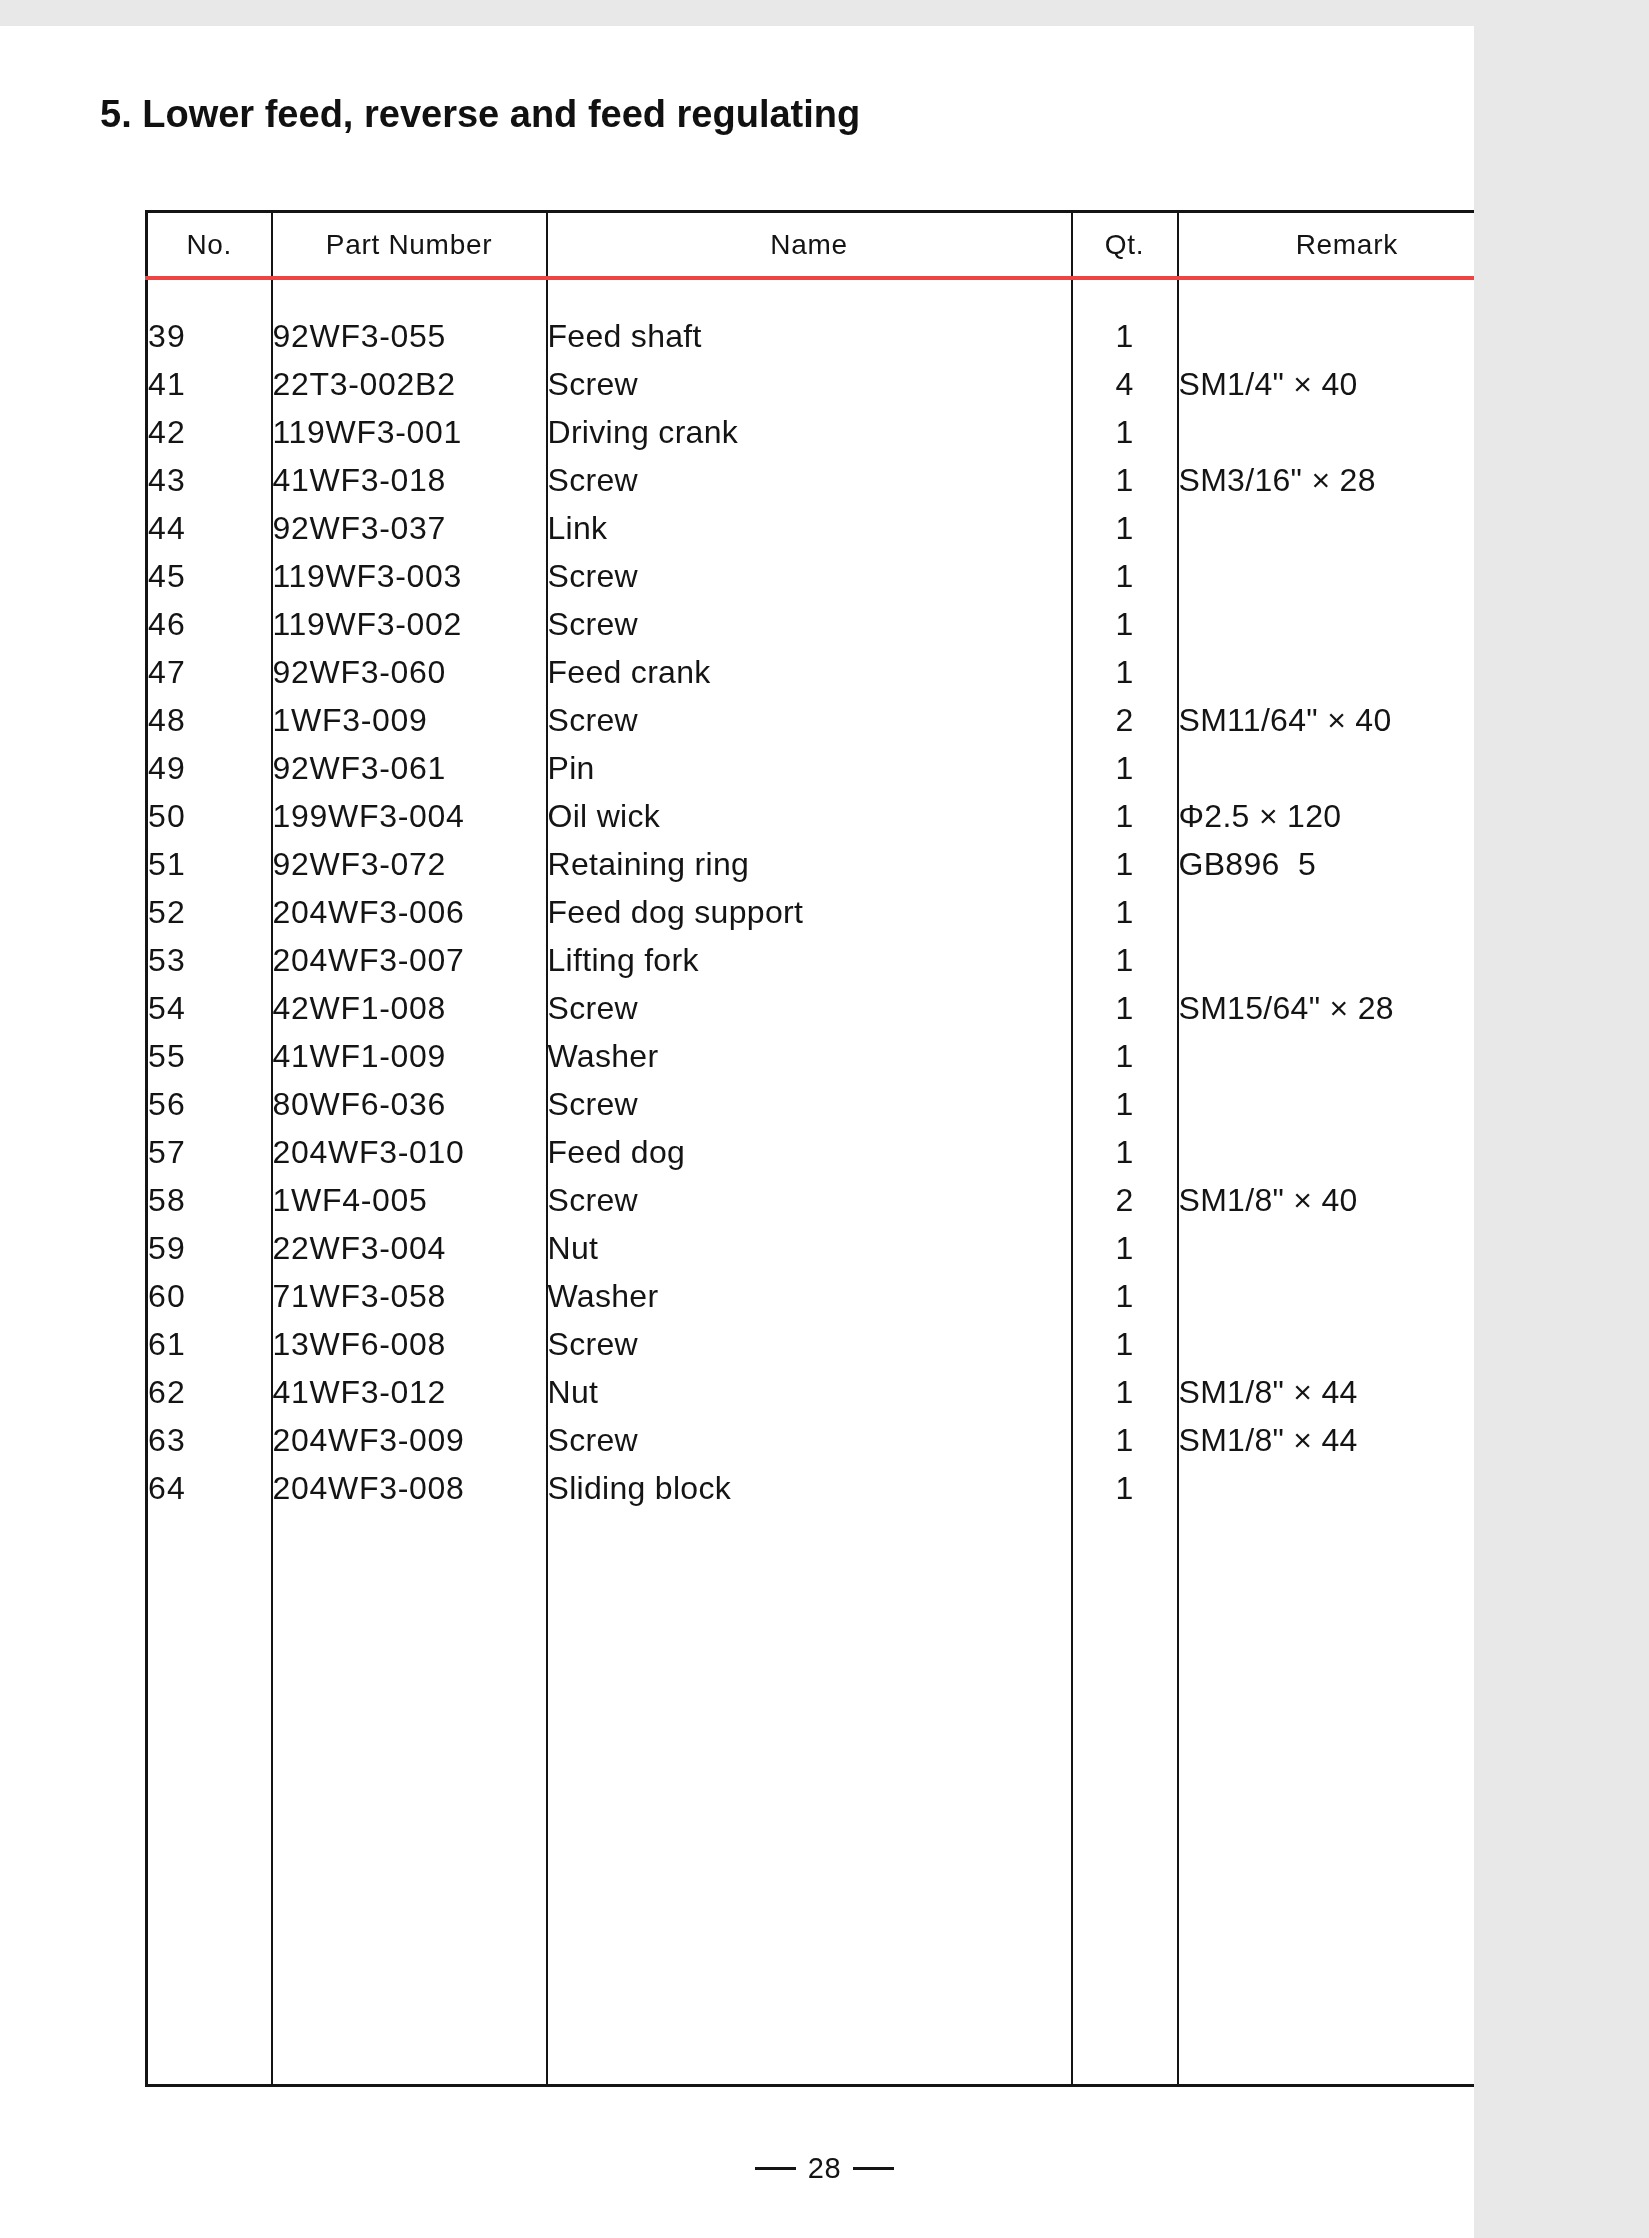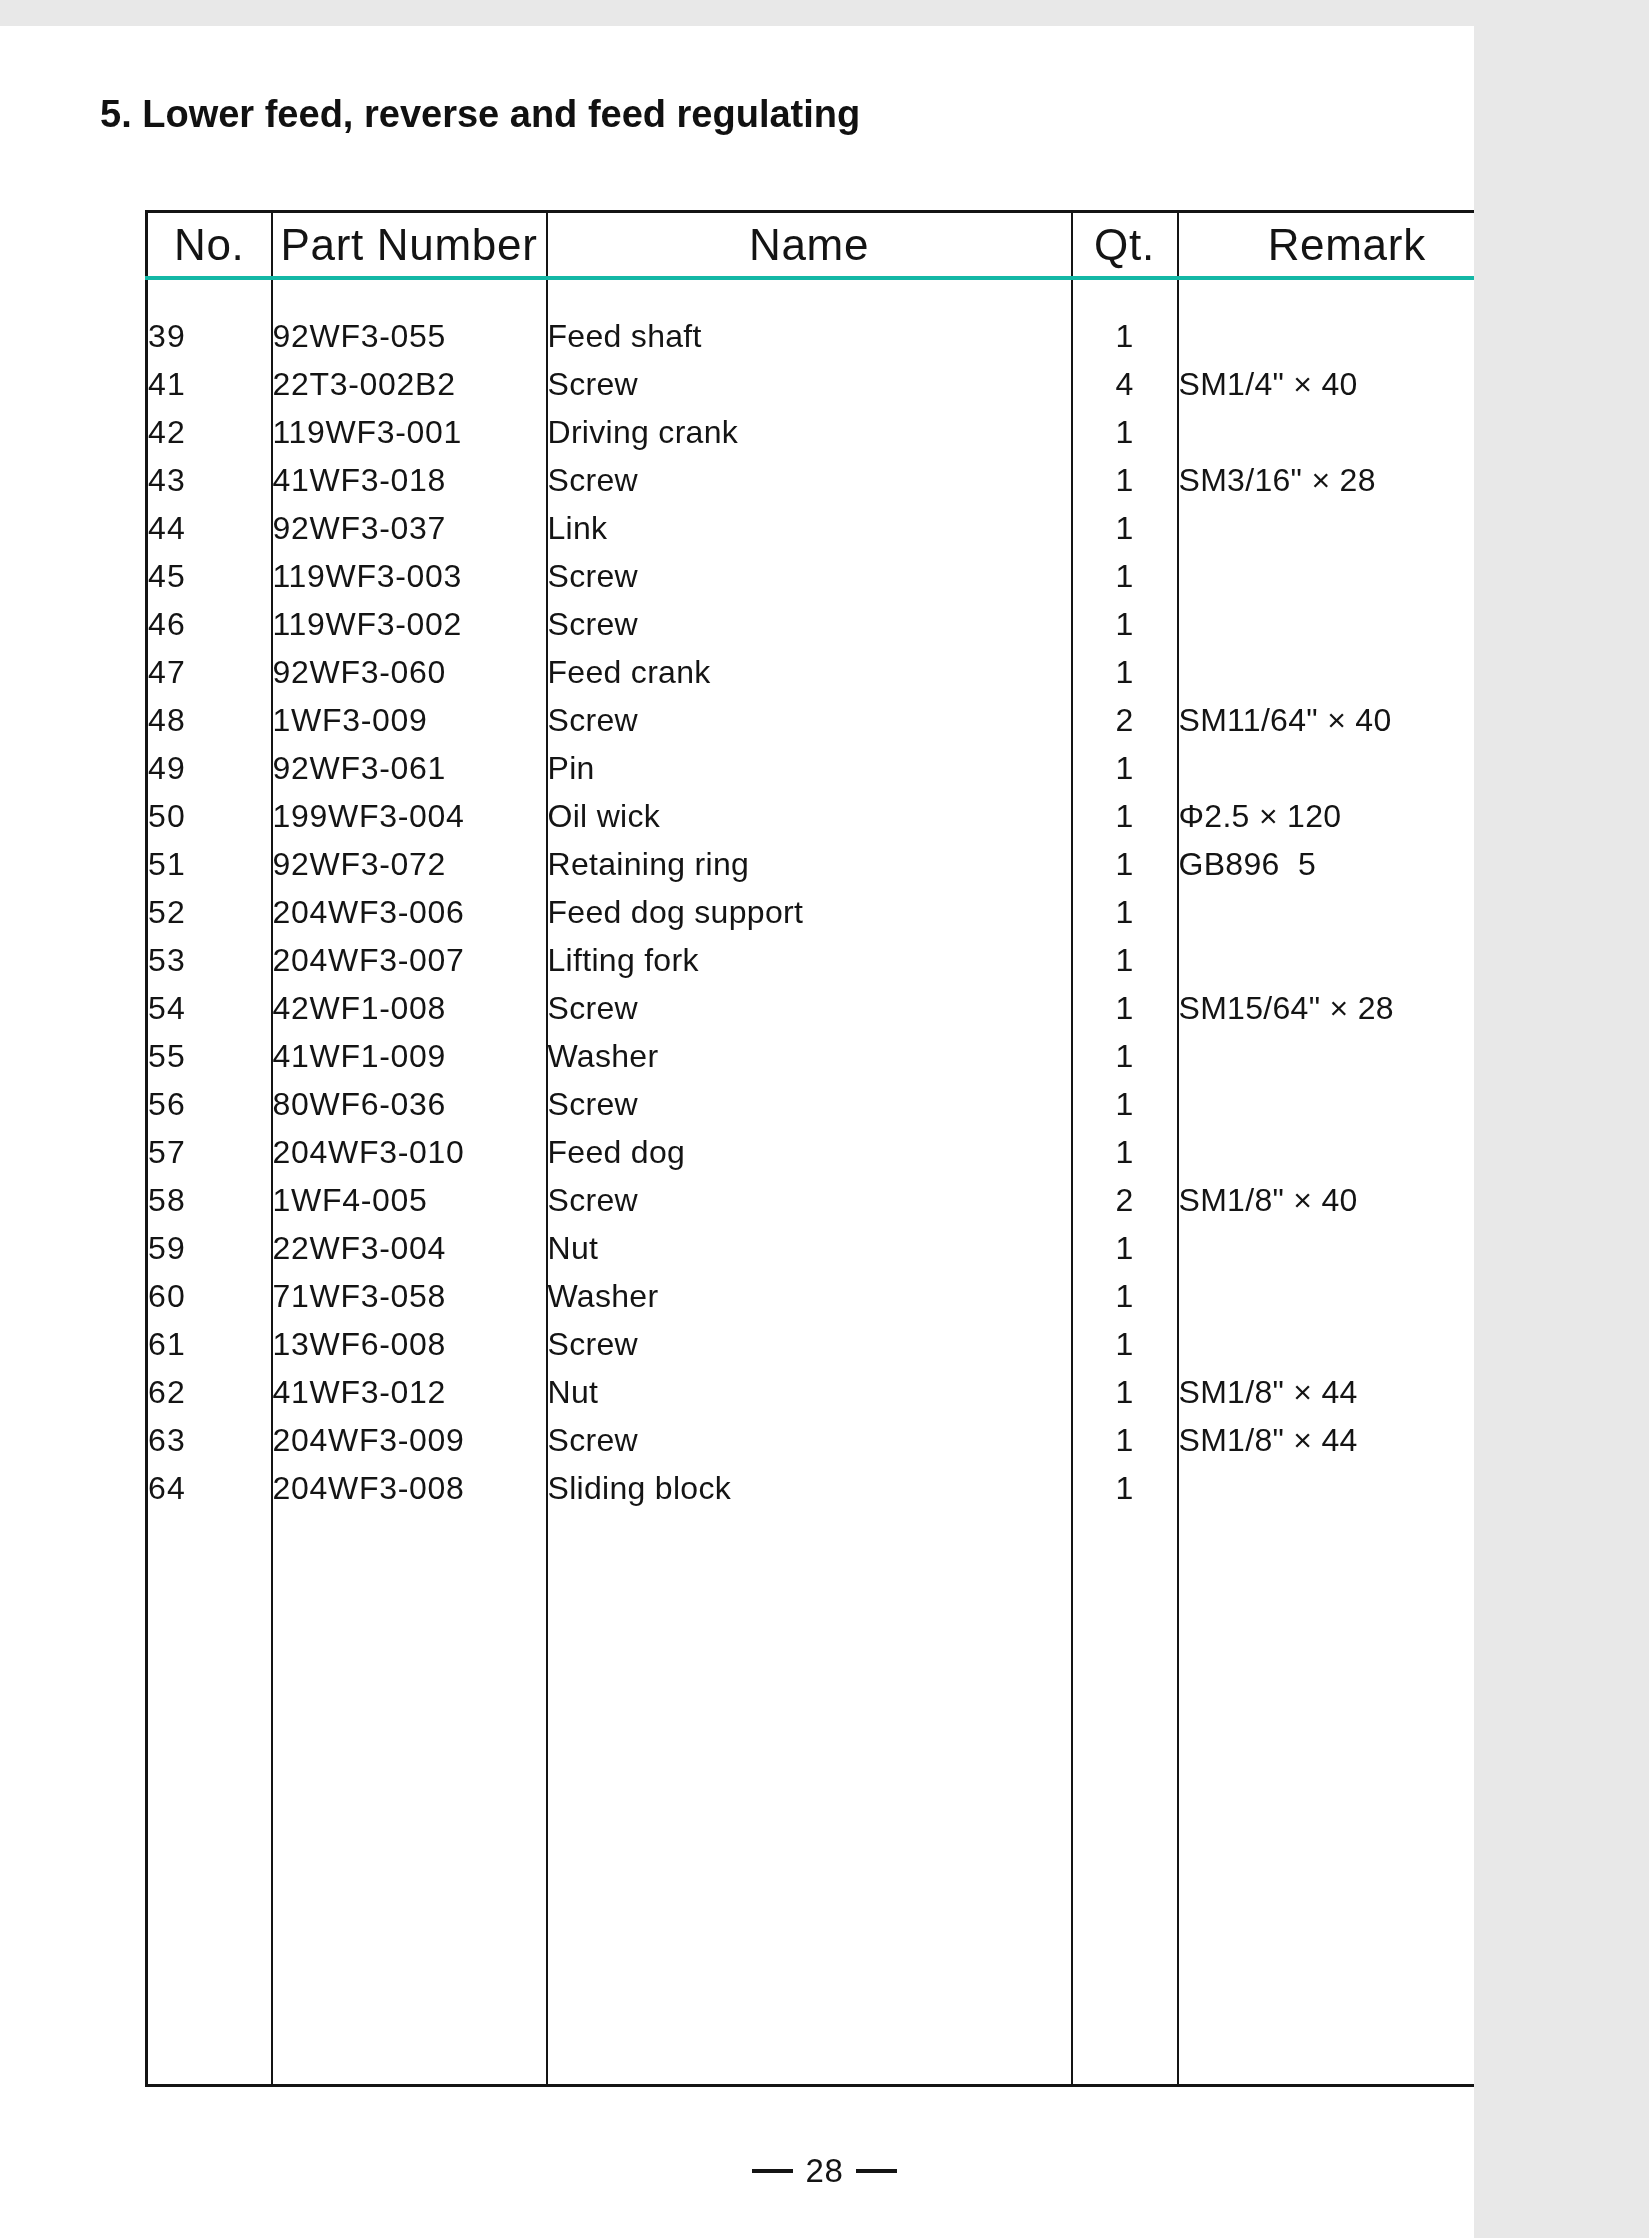--- a/index.html
+++ b/index.html
@@ -37,25 +37,25 @@
     border: 3.3px solid #141414;
   }
   table.parts col.c1 { width: 125px; }
   table.parts col.c2 { width: 275px; }
   table.parts col.c3 { width: 525px; }
   table.parts col.c4 { width: 106px; }
   table.parts col.c5 { width: 339px; }
 
   table.parts th {
     height: 63px;
-    font-size: 44px;
+    font-size: 28px;
     font-weight: normal;
     text-align: center;
     vertical-align: middle;
-    border-bottom: 4px solid #14b8a6;
+    border-bottom: 4px solid #ef4444;
     border-right: 2px solid #141414;
     padding: 0;
     letter-spacing: 0.7px;
   }
   table.parts th:last-child { border-right: none; }
 
   table.parts td {
     font-size: 32px;
     line-height: 48px;
     height: 48px;
@@ -85,21 +85,21 @@
     justify-content: center;
     align-items: center;
   }
   .footer-dash {
     width: 41px;
     height: 3.3px;
     background: #141414;
     margin: 0 12px;
   }
   .page-number {
-    font-size: 33px;
+    font-size: 29px;
     color: #141414;
     letter-spacing: 0.7px;
   }
 </style>
 </head>
 <body>
 
 <div class="page">
 
   <div class="page-title">5. Lower feed, reverse and feed regulating</div>

